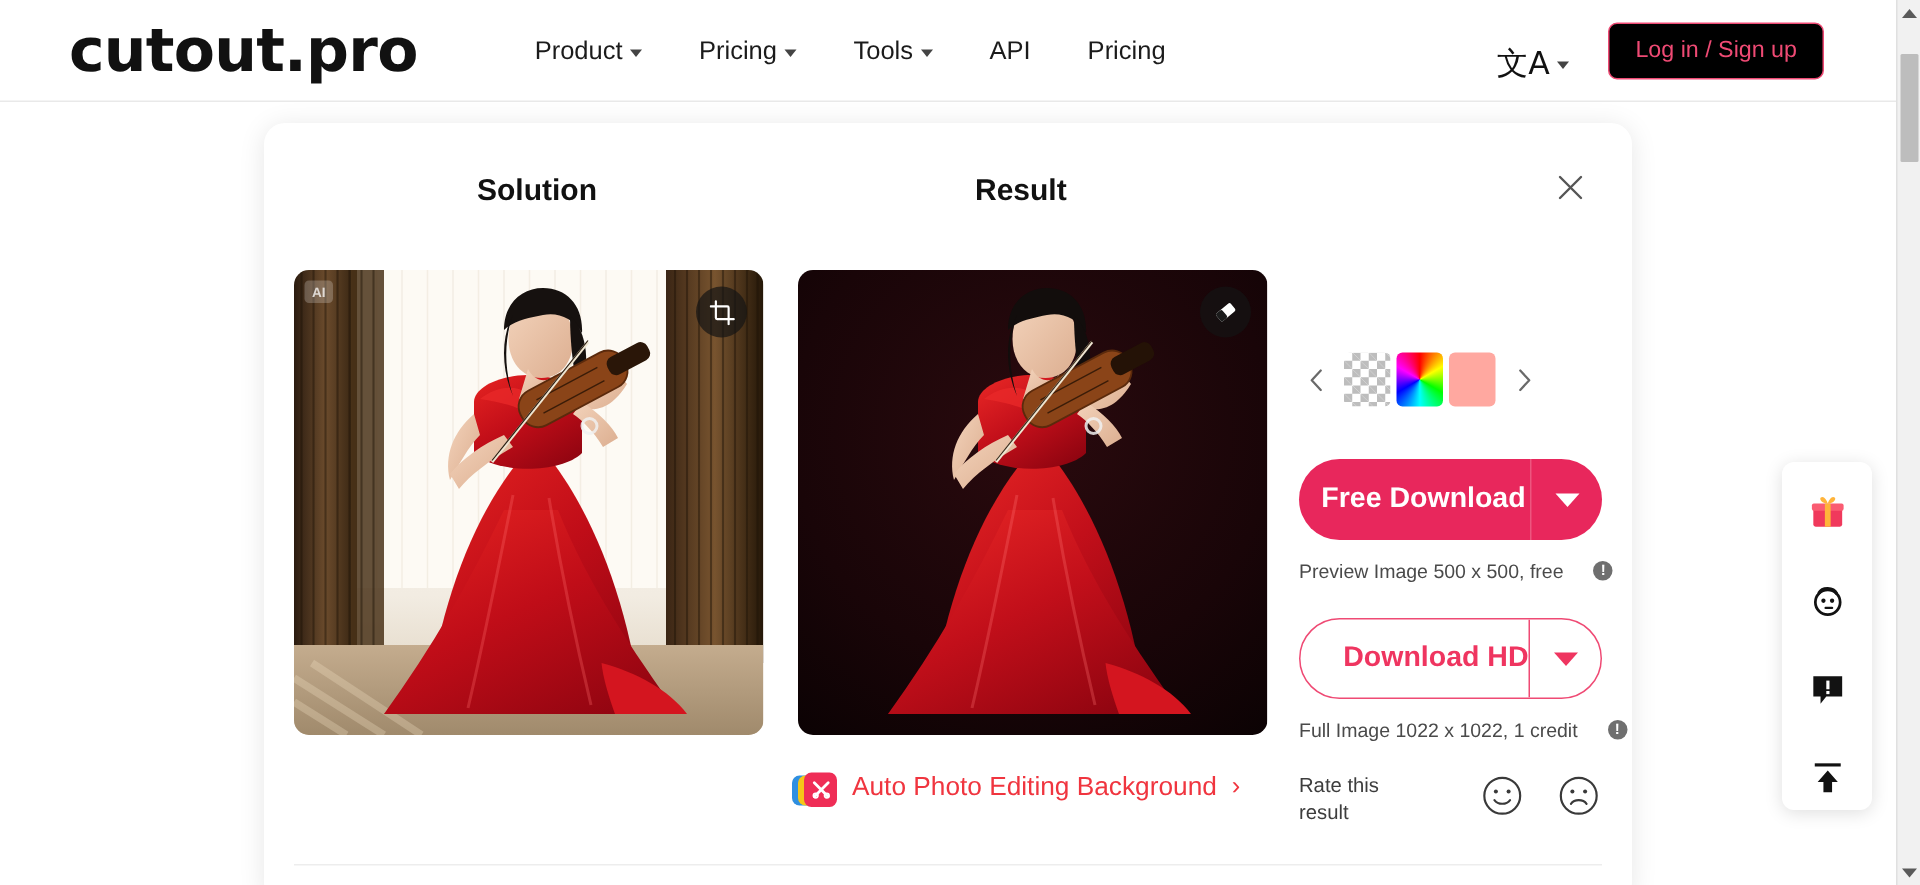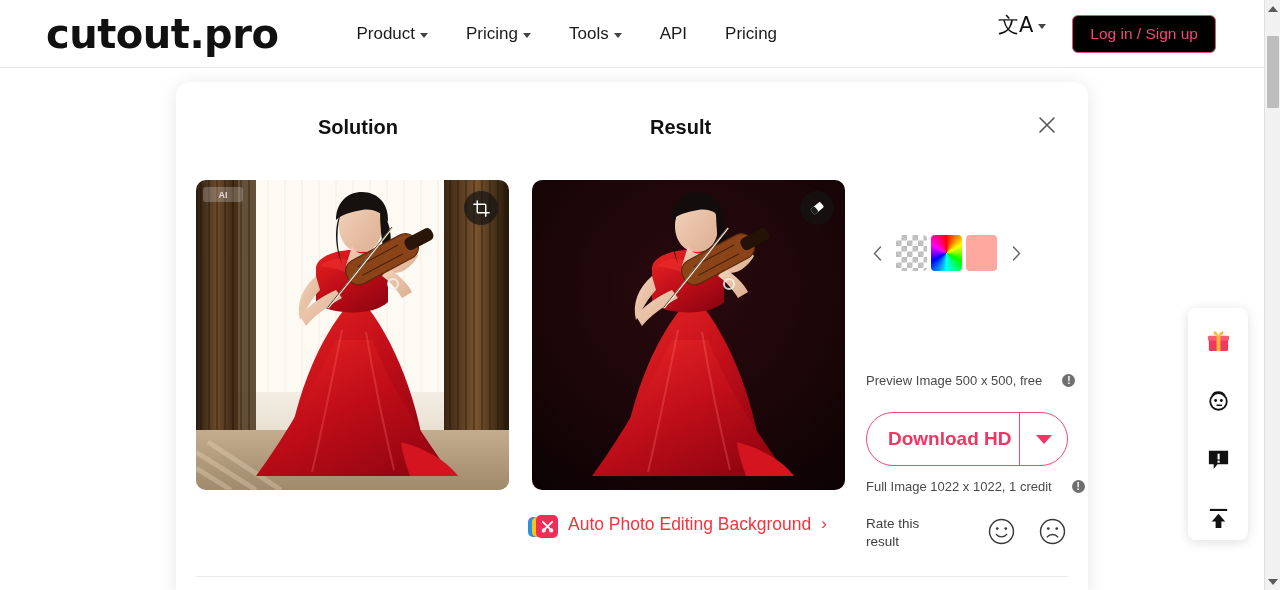--- a/index.html
+++ b/index.html
@@ -43,21 +43,21 @@
   }
   .caret-sm {
     width: 0; height: 0;
     border-left: 4px solid transparent;
     border-right: 4px solid transparent;
     border-top: 5px solid #444;
     margin-top: 3px;
   }
   .header-right {
     margin-left: auto; margin-right: 48px;
-    display: flex; align-items: flex-start; gap: 26px;
+    display: flex; align-items: flex-end; gap: 26px;
   }
   .lang {
     display: flex; align-items: center; gap: 5px; cursor: pointer;
   }
   .lang-glyph {
     font-size: 21px; color: #111; line-height: 1;
     font-family: "DejaVu Sans", sans-serif;
   }
   .login-btn {
     border: 1px solid #ef4a74;
@@ -142,21 +142,21 @@
 
   .overlay-btn {
     position: absolute; top: 11px; right: 11px;
     width: 34px; height: 34px; border-radius: 50%;
     background: rgba(20,20,20,0.70);
     display: flex; align-items: center; justify-content: center;
     cursor: pointer;
   }
   .ai-badge {
     position: absolute; top: 7px; left: 7px;
-    width: 40px; height: 15px; border-radius: 3px;
+    width: 19px; height: 15px; border-radius: 3px;
     background: rgba(255,255,255,0.22);
     color: rgba(255,255,255,0.75);
     font-size: 9px; font-weight: 700;
     display: flex; align-items: center; justify-content: center;
     font-family: Liberation Sans, sans-serif;
   }
 
   
   .auto-link {
     position: absolute; left: 352px; top: 432px;
@@ -255,21 +255,21 @@
   }
 
   .btn-hd {
     top: 330px; width: 202px; height: 54px;
     background: #fff; border: 1px solid #ef4a74;
     border-radius: 27px;
     display: flex; align-items: center;
     cursor: pointer; overflow: hidden;
   }
   .btn-hd-label {
-    flex: 1; text-align: left;
+    flex: 1; text-align: right;
     color: #ef3560; font-size: 19px; font-weight: 700;
     padding-left: 10px; white-space: nowrap; margin-left: 11px;
   }
   .btn-hd-drop {
     width: 48px; height: 52px;
     border-left: 1px solid #ef4a74;
     display: flex; align-items: center; justify-content: center;
   }
   .caret-pink {
     width: 0; height: 0;
@@ -524,20 +524,26 @@
         <div class="sw sw-wheel"></div>
         <div class="sw sw-pink"></div>
       </div>
       <div class="arrow-btn">
         <svg width="9" height="15" viewBox="0 0 9 15">
           <path d="M1.5 1 L7.5 7.5 L1.5 14" stroke="#6a6a6a" stroke-width="1.5" fill="none" stroke-linecap="round" stroke-linejoin="round"></path>
         </svg>
       </div>
     </div>
 
+    <div class="rc btn-free">
+      <div class="btn-free-label">Free Download</div>
+      <div class="btn-free-drop">
+        <span class="caret-white"></span>
+      </div>
+    </div>
 
     <div class="rc note note-free">
       <span>Preview Image 500 x 500, free</span>
       <span class="info-dot">!</span>
     </div>
 
     <div class="rc btn-hd">
       <div class="btn-hd-label">Download HD</div>
       <div class="btn-hd-drop">
         <span class="caret-pink"></span>

